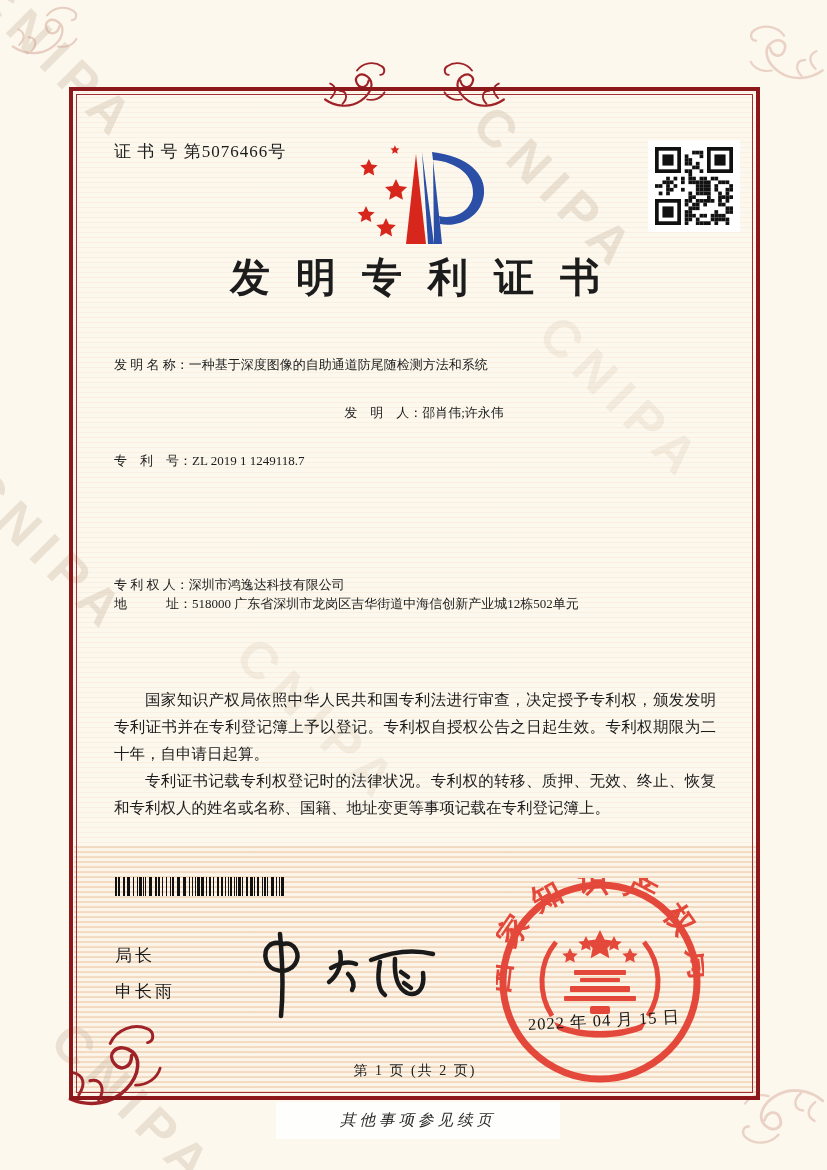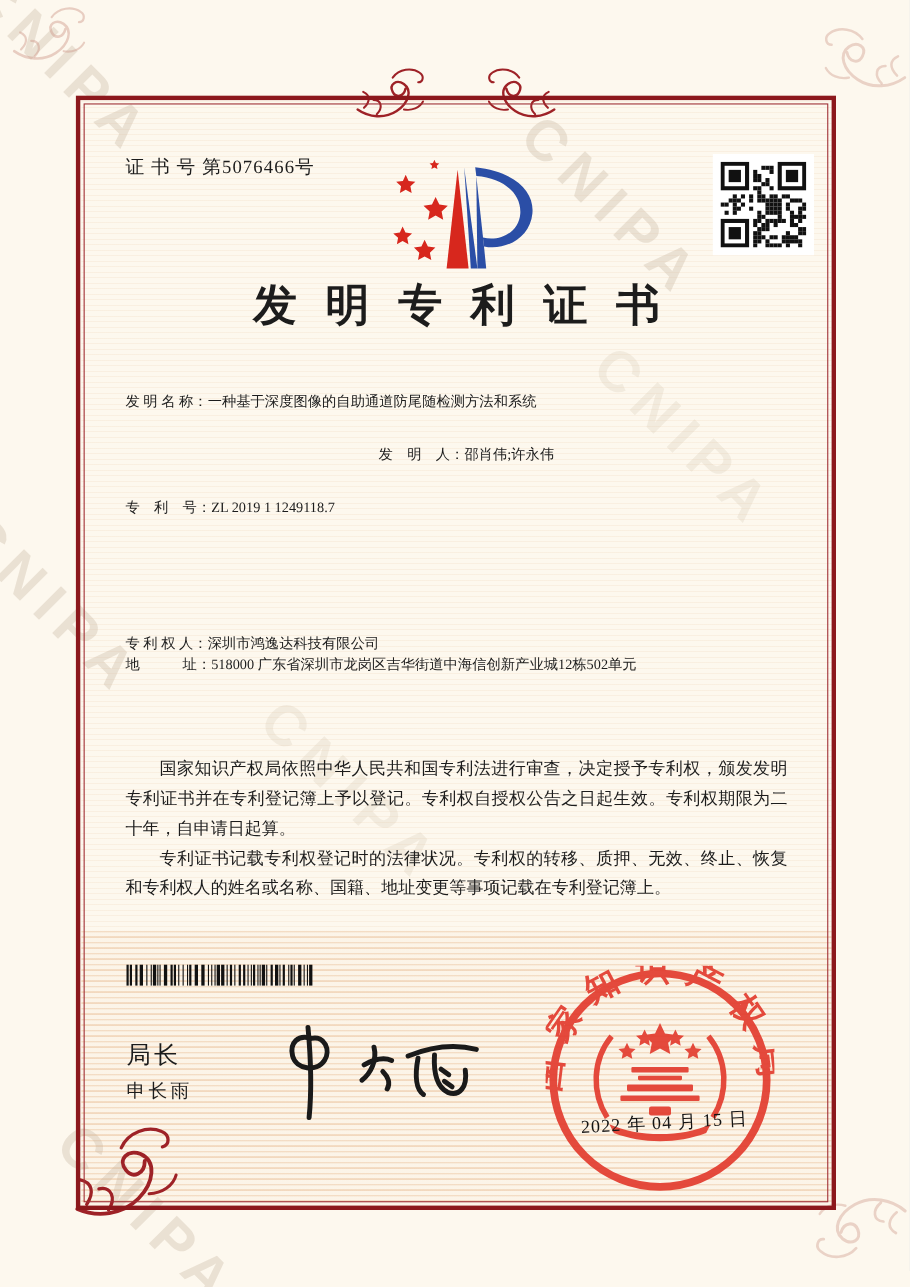--- a/index.html
+++ b/index.html
@@ -41,21 +41,21 @@
   .grant-no { position:absolute; left:428px; top:0; white-space:nowrap; }
   
   .body-text { position:absolute; left:114px; top:686px; width:602px;
     font-size:15.5px; line-height:27px; text-align:justify; }
   .body-text p { margin:0; text-indent:2em; }
   
   .barcode { position:absolute; left:115px; top:877px; width:216px; height:19px;
     display:flex; align-items:stretch; }
   .barcode div { height:100%; }
   
-  .sig-title { position:absolute; left:115px; top:944px; font-size:22px; letter-spacing:3px; }
+  .sig-title { position:absolute; left:115px; top:944px; font-size:17px; letter-spacing:3px; }
   .sig-name  { position:absolute; left:115px; top:980px; font-size:17px; letter-spacing:3px; }
   .sig-hand { position:absolute; left:243px; top:928px; }
   
   .seal { position:absolute; left:496px; top:878px; }
   .seal-date { position:absolute; left:515px; top:1010px; width:178px; text-align:center;
     font-size:16.5px; color:#141414; transform: rotate(-3deg); letter-spacing:1px; }
   
   .page-num { position:absolute; left:70px; top:1062px; width:690px; text-align:center;
     font-size:14px; letter-spacing:2px; }
   .note-band { position:absolute; left:276px; top:1102px; width:284px; height:37px;
@@ -388,14 +388,18 @@
         <rect x="-36" y="14" width="72" height="5" rx="1"></rect>
         <rect x="-10" y="24" width="20" height="8" rx="2"></rect>
         <path d="M-48,34 C-62,12 -62,-18 -44,-40" fill="none" stroke="#e23b2e" stroke-width="5"></path>
         <path d="M48,34 C62,12 62,-18 44,-40" fill="none" stroke="#e23b2e" stroke-width="5"></path>
         <path d="M-46,40 C-20,52 20,52 46,40 L42,48 C16,58 -16,58 -42,48 Z"></path>
       </g>
     </g>
   </svg>
   <div class="seal-date">2022 年 04 月 15 日</div>
 
+  <div class="page-num">第 1 页 (共 2 页)</div>
+  <div class="note-band">
+    <span>其他事项参见续页</span>
+  </div>
 
 </div>
 
 </body></html>

